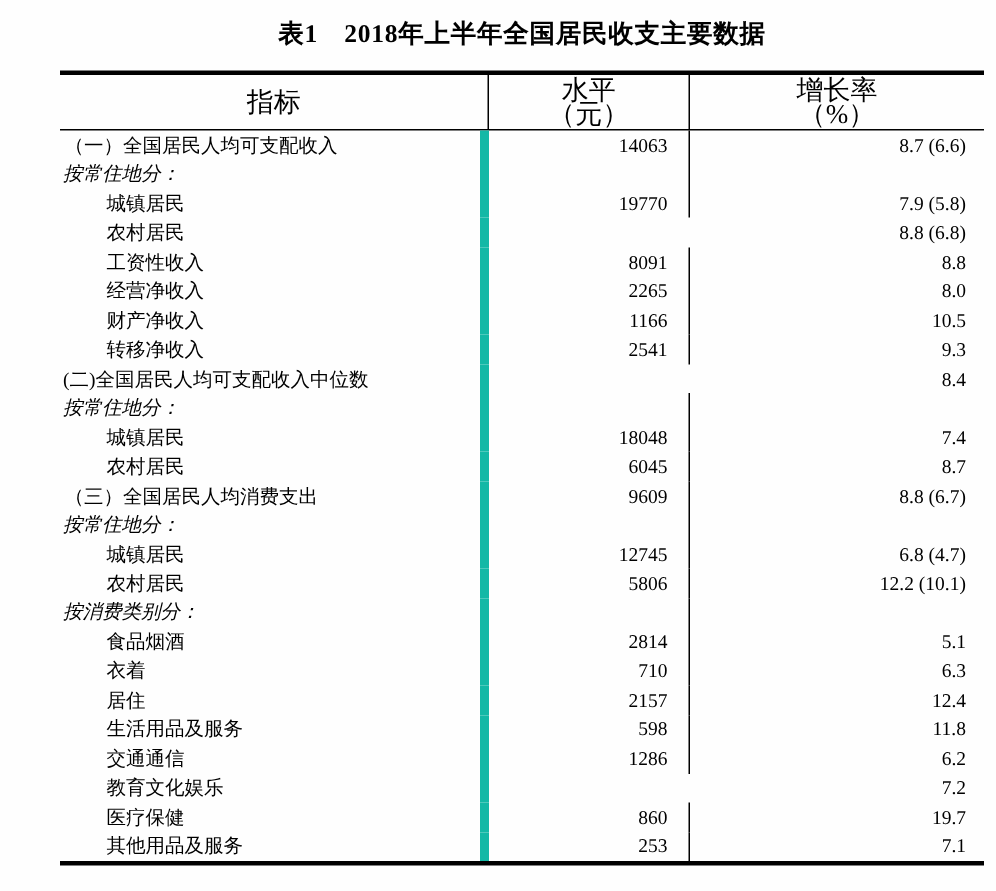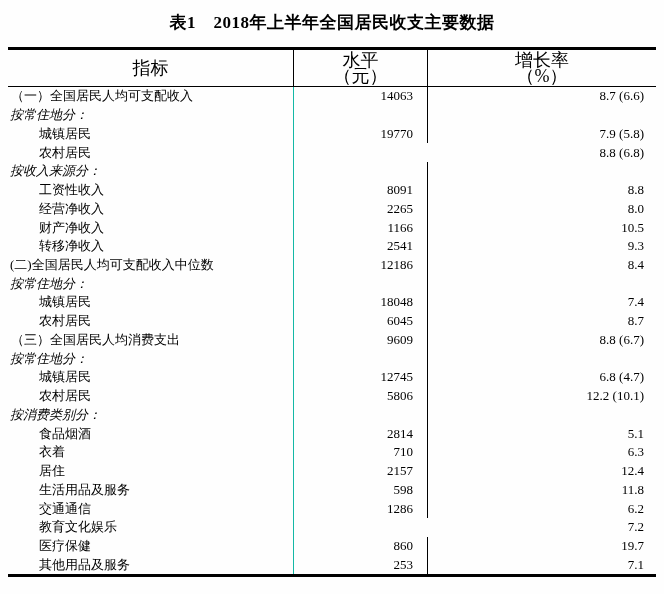--- a/index.html
+++ b/index.html
@@ -3,21 +3,21 @@
 <meta charset="utf-8">
 <style>
   * { margin: 0; padding: 0; box-sizing: border-box; }
   html, body {
     width: 664px; height: 594px;
     background: #fefefe;
     color: #000;
     font-family: "Liberation Serif", "DejaVu Serif", serif;
     overflow: hidden;
   }
-  .page { width: 664px; height: 594px; position: relative; }
+  .page { width: 664px; height: 594px; position: relative; padding-left: 32px; }
   .title {
     text-align: center;
     padding-top: 11px;
     height: 47px;
     font-size: 17px;
     font-weight: bold;
     letter-spacing: 0.5px;
   }
   .table {
     margin: 0 8px;
@@ -43,21 +43,21 @@
   .tbody { height: 487px; display: flex; flex-direction: column; }
   .row { display: flex; flex: 1; font-size: 13px; }
   .cell {
     display: flex;
     align-items: center;
     white-space: nowrap;
     overflow: hidden;
   }
   .cell-ind {
     width: 286px;
-    border-right: 1px solid #14b8a6;
+    border-right: 6px solid #14b8a6;
     justify-content: flex-start;
   }
   .cell-level {
     width: 134px;
     border-right: 1px solid #000;
     justify-content: flex-end;
     padding-right: 14px;
   }
   .cell-growth {
     flex: 1;
@@ -103,25 +103,20 @@
         <div class="row">
           <div class="cell cell-ind r-item">城镇居民</div>
           <div class="cell cell-level">19770</div>
           <div class="cell cell-growth">7.9 (5.8)</div>
         </div>
         <div class="row">
           <div class="cell cell-ind r-item">农村居民</div>
           <div class="cell cell-growth">8.8 (6.8)</div>
         </div>
         <div class="row">
-          <div class="cell cell-ind r-group">按收入来源分：</div>
-          <div class="cell cell-level"></div>
-          <div class="cell cell-growth"></div>
-        </div>
-        <div class="row">
           <div class="cell cell-ind r-item">工资性收入</div>
           <div class="cell cell-level">8091</div>
           <div class="cell cell-growth">8.8</div>
         </div>
         <div class="row">
           <div class="cell cell-ind r-item">经营净收入</div>
           <div class="cell cell-level">2265</div>
           <div class="cell cell-growth">8.0</div>
         </div>
         <div class="row">
@@ -129,21 +124,20 @@
           <div class="cell cell-level">1166</div>
           <div class="cell cell-growth">10.5</div>
         </div>
         <div class="row">
           <div class="cell cell-ind r-item">转移净收入</div>
           <div class="cell cell-level">2541</div>
           <div class="cell cell-growth">9.3</div>
         </div>
         <div class="row">
           <div class="cell cell-ind r-section2">(二)全国居民人均可支配收入中位数</div>
-          <div class="cell cell-level">12186</div>
           <div class="cell cell-growth">8.4</div>
         </div>
         <div class="row">
           <div class="cell cell-ind r-group">按常住地分：</div>
           <div class="cell cell-level"></div>
           <div class="cell cell-growth"></div>
         </div>
         <div class="row">
           <div class="cell cell-ind r-item">城镇居民</div>
           <div class="cell cell-level">18048</div>

